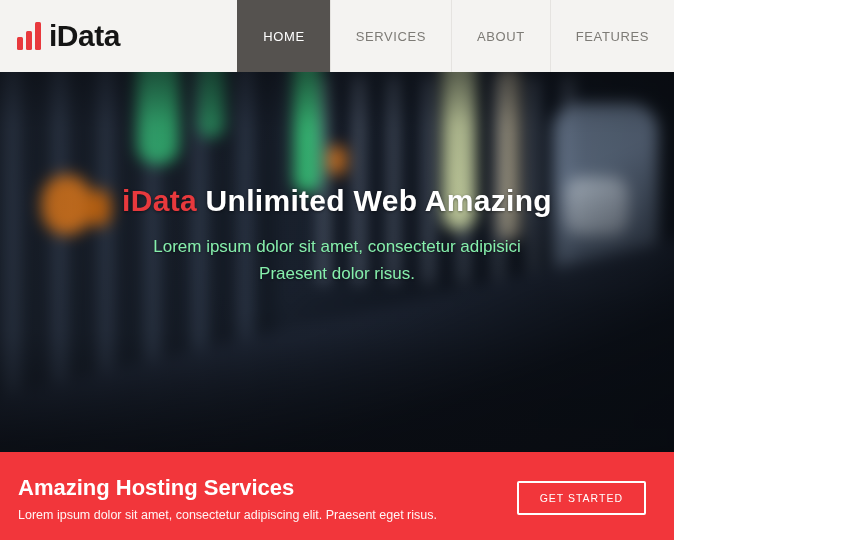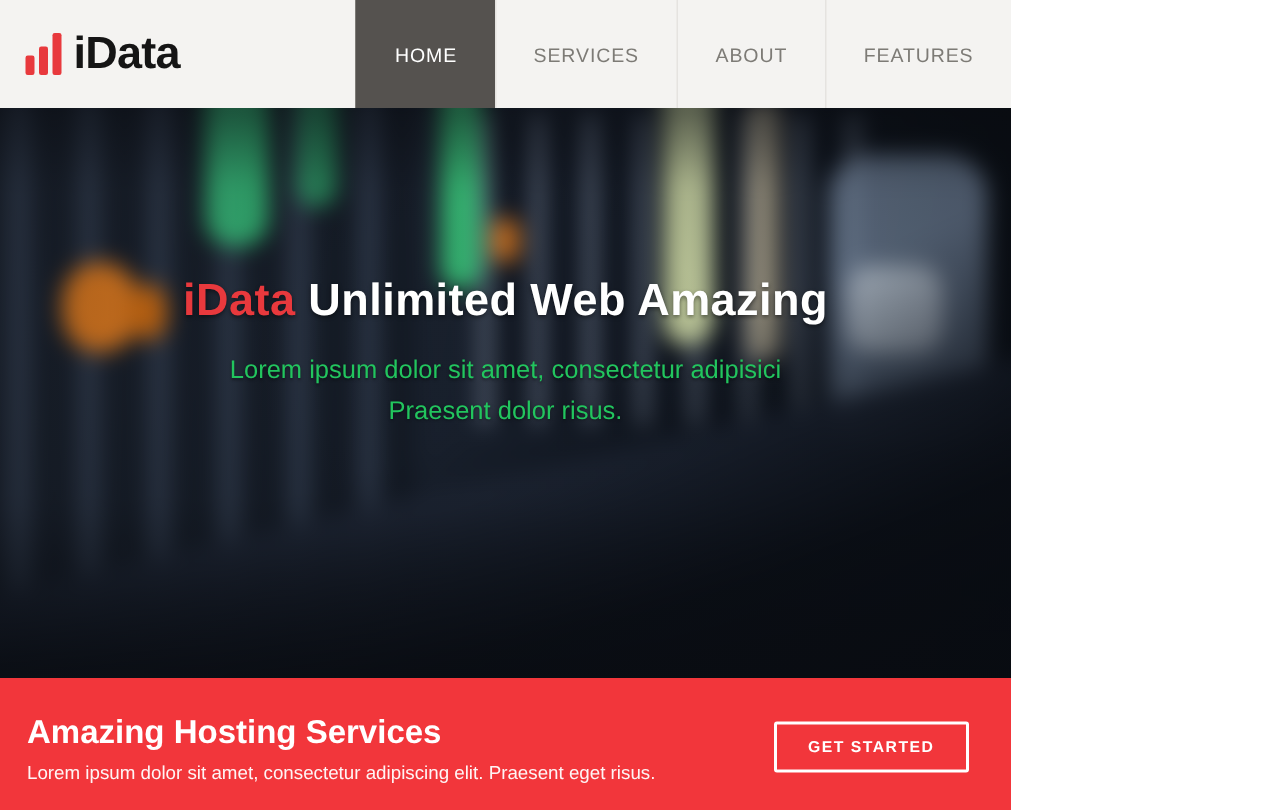--- a/index.html
+++ b/index.html
@@ -42,29 +42,29 @@
   .bg-light { left:552px; top:110px; width:60px; height:55px; background:#c2ccd8; border-radius:16px; opacity:.85; }
   .bg-diagonal { left:-80px; top:250px; width:780px; height:95px; transform:rotate(-13deg); opacity:.95;
      background:repeating-linear-gradient(90deg,#38445c 0 5px,#0e131c 5px 11px); }
   .bg-dark-corner { inset:0; background:linear-gradient(337deg,#080b11 0%,#0a0e15 22%, rgba(10,14,21,0) 48%); }
   .bg-dark-bottom { inset:0; background:linear-gradient(to bottom, rgba(9,11,16,.55) 0%, rgba(9,11,16,0) 16%, rgba(9,11,16,0) 68%, rgba(10,13,19,.85) 97%); }
   .hero-overlay { position:absolute; inset:0; background:radial-gradient(ellipse at 50% 42%, rgba(20,28,40,.05) 30%, rgba(6,9,14,.38) 100%); }
 
   .hero-content { position:relative; text-align:center; padding-top:112px; }
   .hero-title { font-size:30px; font-weight:700; color:#ffffff; letter-spacing:.3px; text-shadow:0 1px 3px rgba(0,0,0,.45); }
   .hero-title .accent { color:#e8393d; }
-  .hero-sub { margin-top:15px; font-size:17px; line-height:27px; color:#22c55e; text-shadow:0 1px 2px rgba(0,0,0,.4); }
+  .hero-sub { margin-top:15px; font-size:17px; line-height:27px; color:#86efac; text-shadow:0 1px 2px rgba(0,0,0,.4); }
 
   
   .cta { height:88px; background:#f2363b; display:flex; align-items:center; justify-content:space-between;
          padding:4px 28px 0 18px; flex:1; }
   .cta-heading { font-size:22px; font-weight:700; color:#ffffff; margin-bottom:7px; }
   .cta-text p { font-size:12.5px; color:rgba(255,255,255,.95); }
   .cta-btn { background:transparent; border:2px solid #ffffff; color:#ffffff; font-family:"Liberation Sans",sans-serif;
-             font-size:10.5px; font-weight:700; letter-spacing:1px; padding:9px 21px; border-radius:2px; cursor:pointer;text-align:center; }
+             font-size:10.5px; font-weight:400; letter-spacing:1px; padding:9px 21px; border-radius:2px; cursor:pointer;text-align:center; }
 </style>
 </head>
 <body>
 
 <div class="page">
 
   <header class="header">
     <div class="logo">
       <span class="logo-icon">
           <i></i>

